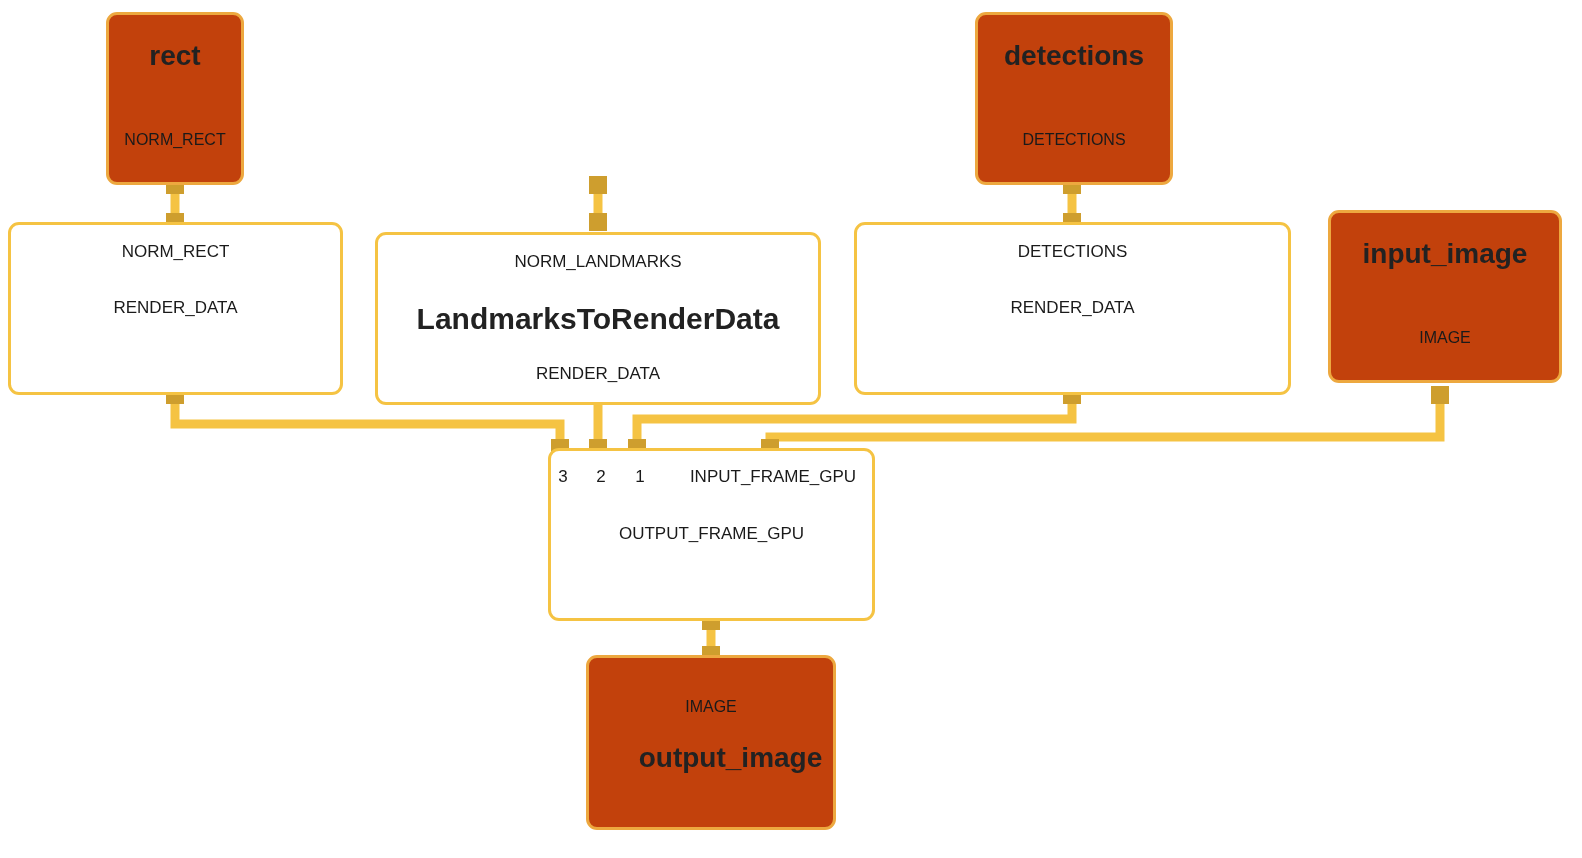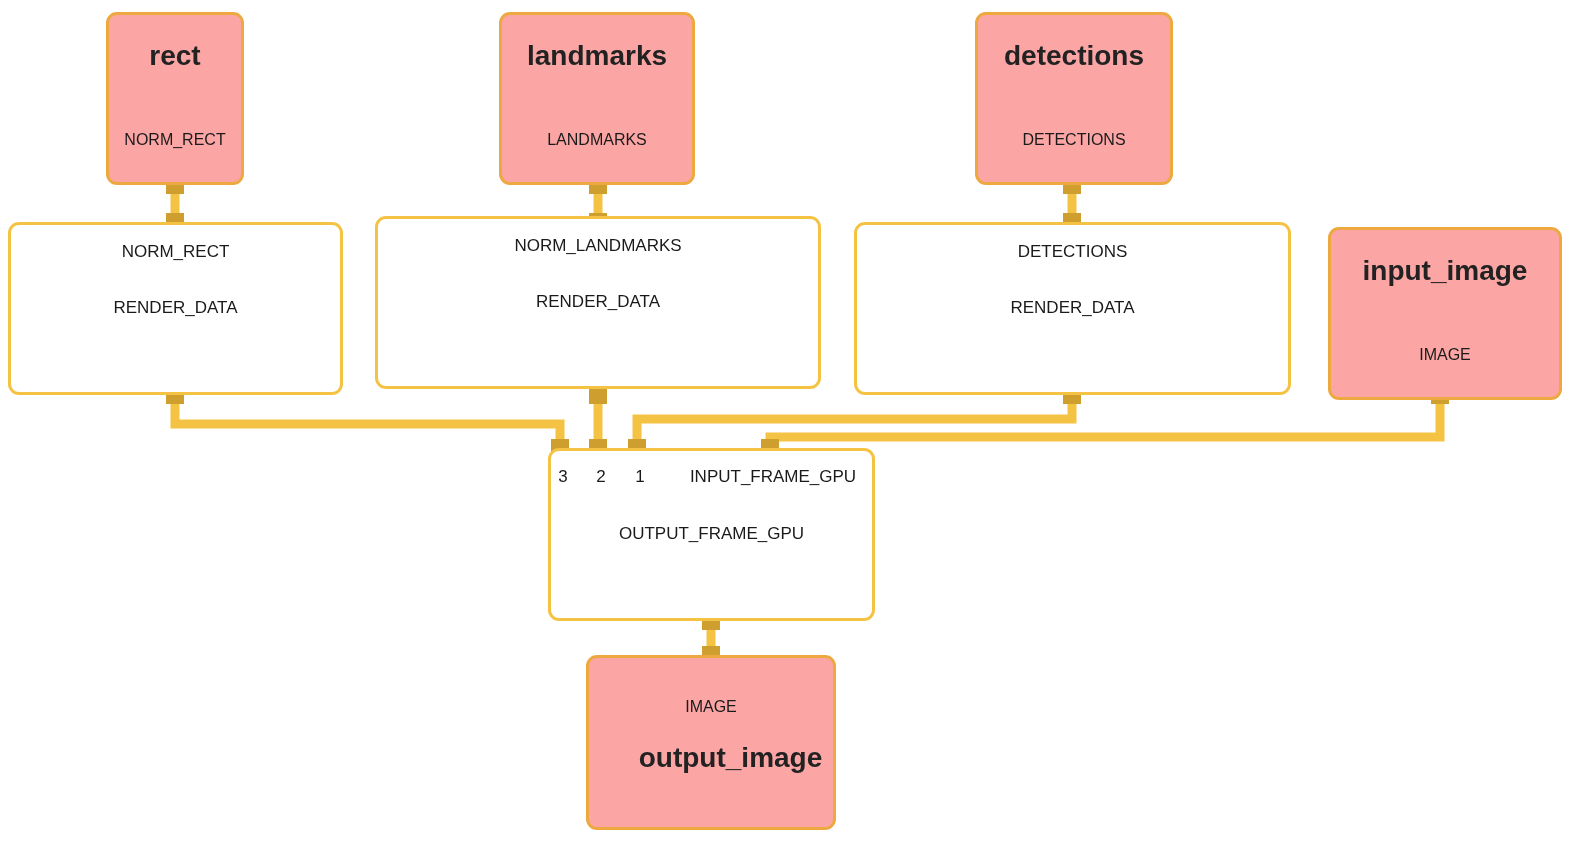--- a/index.html
+++ b/index.html
@@ -27,21 +27,21 @@
   .node {
     position: absolute;
     box-sizing: border-box;
     display: flex;
     flex-direction: column;
     align-items: center;
     justify-content: center;
     border-radius: 11px;
   }
   .node.stream {
-    background: #fca5a5;
+    background: #c2410c;
     border: 3px solid #EDA83F;
   }
   .node.calculator {
     background: #ffffff;
     border: 3px solid #F5C343;
   }
   .node-title {
     font-weight: bold;
     color: #222222;
     text-align: center;
@@ -142,51 +142,46 @@
 
   <div class="port-sq" style="left:711px; top:655px;"></div>
 
   <div class="node stream" style="left:106px; top:12px; width:138px; height:173px;">
     <div class="stream-body">
       <div class="node-title">rect</div>
       <div class="port-label">NORM_RECT</div>
     </div>
   </div>
 
-  <div class="node stream" style="left:499px; top:12px; width:196px; height:173px;">
-    <div class="stream-body">
-      <div class="node-title">landmarks</div>
-      <div class="port-label">LANDMARKS</div>
-    </div>
-  </div>
 
   <div class="node stream" style="left:975px; top:12px; width:198px; height:173px;">
     <div class="stream-body">
       <div class="node-title">detections</div>
       <div class="port-label">DETECTIONS</div>
     </div>
   </div>
 
-  <div class="node stream" style="left:1328px; top:227px; width:234px; height:173px;">
+  <div class="node stream" style="left:1328px; top:210px; width:234px; height:173px;">
     <div class="stream-body">
       <div class="node-title">input_image</div>
       <div class="port-label">IMAGE</div>
     </div>
   </div>
 
   <div class="node calculator" style="left:8px; top:222px; width:335px; height:173px;">
     <div class="calc-body">
       <div class="port-label">NORM_RECT</div>
       <div class="port-label">RENDER_DATA</div>
     </div>
   </div>
 
-  <div class="node calculator" style="left:375px; top:216px; width:446px; height:173px;align-items:center;">
+  <div class="node calculator" style="left:375px; top:232px; width:446px; height:173px;align-items:center;">
     <div class="calc-body">
       <div class="port-label">NORM_LANDMARKS</div>
+      <div class="node-title">LandmarksToRenderData</div>
       <div class="port-label">RENDER_DATA</div>
     </div>
   </div>
 
   <div class="node calculator" style="left:854px; top:222px; width:437px; height:173px;">
     <div class="calc-body">
       <div class="port-label">DETECTIONS</div>
       <div class="port-label">RENDER_DATA</div>
     </div>
   </div>

